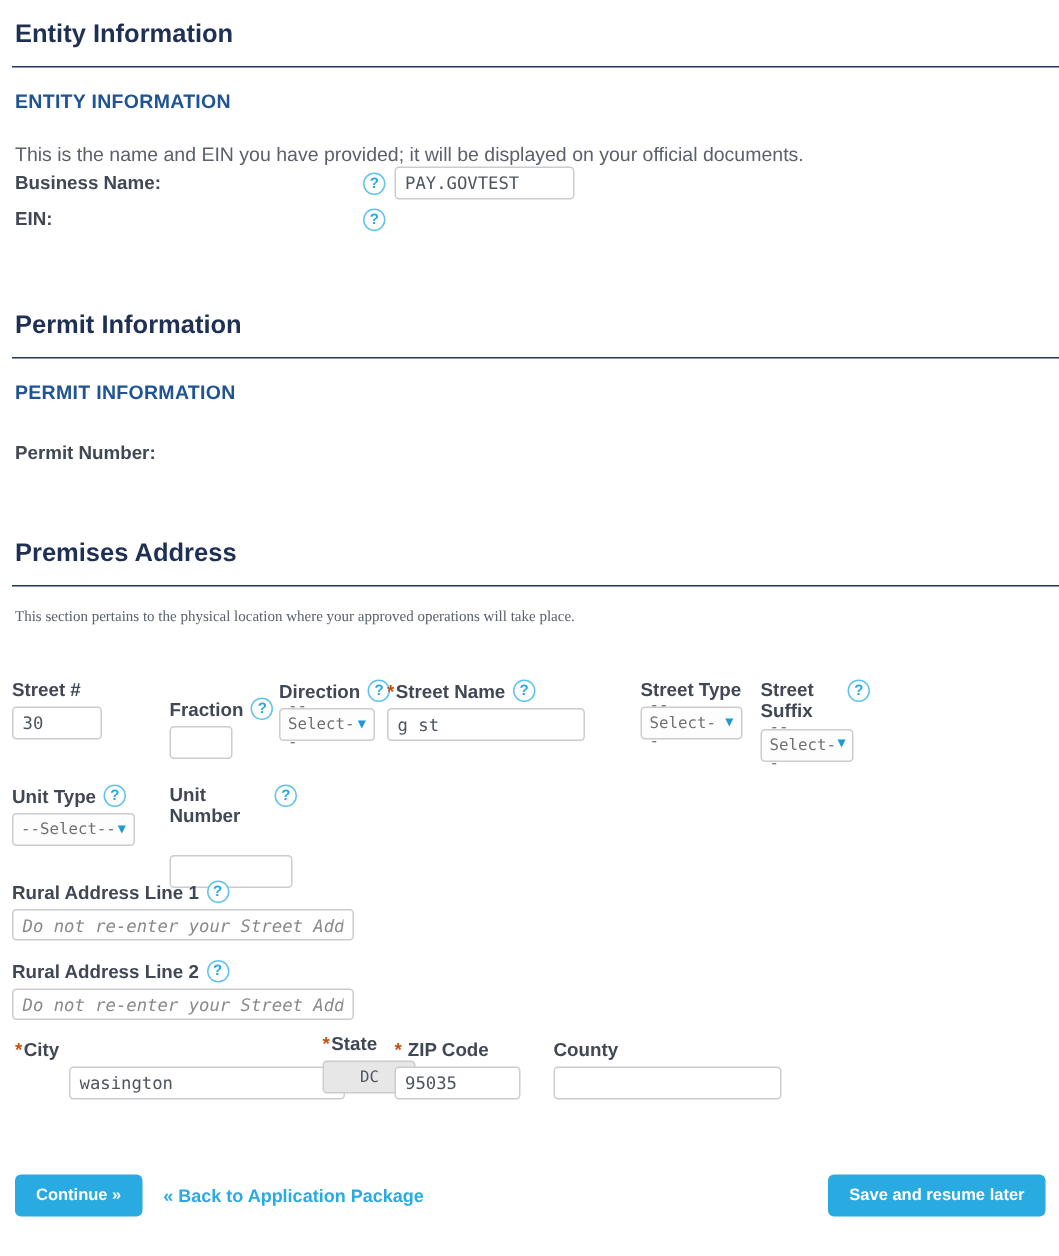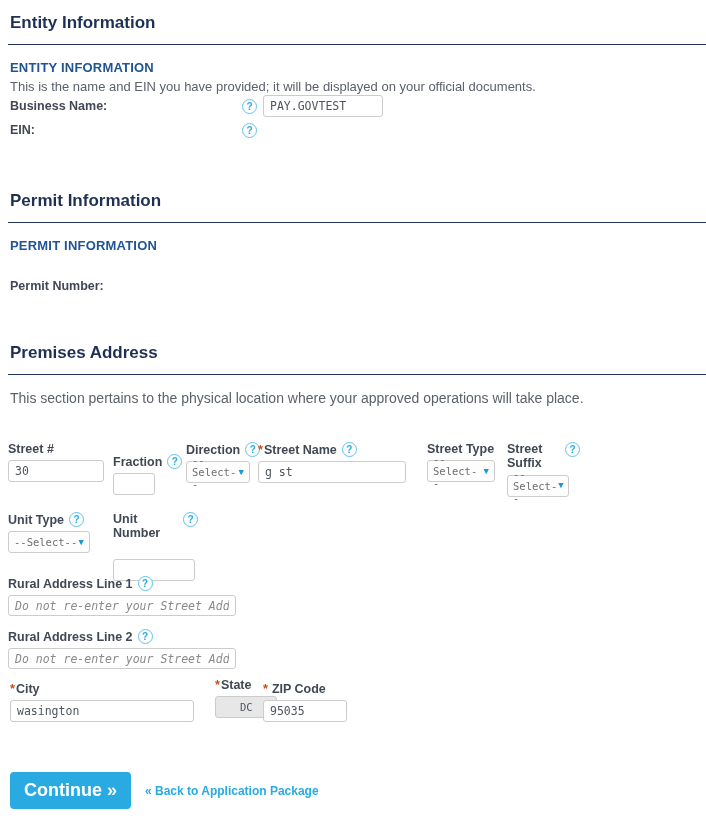--- a/index.html
+++ b/index.html
@@ -3,21 +3,21 @@
 <meta charset="utf-8">
 <style>
   * { box-sizing: border-box; }
   html,body { margin:0; padding:0; background:#fff; }
   body { width:706px; height:837px; font-family:"Liberation Sans", sans-serif; position:relative; overflow:hidden; }
 
   .section-title { margin:0; padding:13px 0 0 10px; font-size:17px; font-weight:bold; color:#1f3055; }
   .rule { border:none; border-top:1px solid #22345a; margin:11px 0 0 8px; }
 
   .subhead { margin:15px 0 0 10px; font-size:13px; font-weight:bold; color:#205493; letter-spacing:.2px; }
-  .desc { margin:4px 0 0 10px; font-size:13px; color:#5b616b; }
+  .desc { margin:20px 0 0 10px; font-size:13px; color:#5b616b; }
 
   .h-row { display:flex; align-items:center; padding-left:10px; height:24px; }
   .h-row .h-label { flex:0 0 232px; font-size:12.5px; font-weight:bold; color:#414855; }
   .h-row .icon-slot { width:21px; display:flex; align-items:center; }
 
   .help { display:inline-flex; width:15px; height:15px; border-radius:50%;
           border:1.5px solid #5fc3ec; color:#29abe2; font-size:10px; font-weight:bold;
           align-items:center; justify-content:center; background:#fff; cursor:pointer; flex:none; }
 
   input.txt { border:1px solid #ccc; border-radius:3px; height:22px; padding:0 6px;
@@ -33,21 +33,21 @@
   .premises-grid { position:relative; height:284px; margin-top:36px; }
   .pgroup { position:absolute; }
   .plabel { font-size:12.5px; font-weight:bold; color:#414855; display:flex; align-items:center; gap:5px; margin-bottom:4px; }
   .req { color:#cc4f0e; font-weight:bold; margin-right:1px; }
   .req.sp { margin-right:4px; }
   .pgroup input.txt { display:block; }
   .pgroup .sel { display:flex; }
 
   .footer { display:flex; align-items:center; padding:0 9px 0 10px; margin-top:46px; }
   .btn { background:#29abe2; border:none; border-radius:4px; color:#fff; font-family:"Liberation Sans",sans-serif;
-         font-size:18px; font-weight:bold; padding:8px 14px; cursor:pointer; }
+         font-size:11px; font-weight:bold; padding:8px 14px; cursor:pointer; }
   .back-link { margin-left:14px; color:#29abe2; font-size:12px; font-weight:bold; text-decoration:none; }
   .btn.save { margin-left:auto; }
 
   .two-line { width:52px; line-height:1.15; display:inline-block; }
   .abs-icon { position:absolute; top:0; }
 </style>
 </head>
 <body>
 
 <h2 class="section-title">Entity Information</h2>
@@ -74,29 +74,29 @@
 <hr class="rule">
 <div class="subhead">PERMIT INFORMATION</div>
 
 <div class="h-row" style="margin-top:21px;">
   <span class="h-label">Permit Number:</span>
   <span class="icon-slot"></span>
 </div>
 
 <h2 class="section-title" style="padding-top:45px;">Premises Address</h2>
 <hr class="rule">
-<div class="desc" style="margin-top:15px; font-size:14px;">This section pertains to the physical location where your approved operations will take place.</div>
+<div class="desc" style="margin-top:15px; font-size:10px;font-family:Liberation Serif, serif;">This section pertains to the physical location where your approved operations will take place.</div>
 
 <div class="premises-grid">
 
   <div class="pgroup" style="left:8px; top:0;">
     <div class="plabel">
         <span>Street #</span>
       </div>
-    <input class="txt" style="width: 96px;" value="30">
+    <input class="txt" style="width: 60px;" value="30">
   </div>
 
   <div class="pgroup" style="left:113px; top:12px;">
     <div class="plabel">
         <span>Fraction</span>
       <span class="help">?</span>
       </div>
     <input class="txt" style="width: 42px;">
   </div>
 
@@ -109,21 +109,21 @@
       <span>--Select--</span>
         <span class="arrow">▼</span>
     </div>
   </div>
 
   <div class="pgroup" style="left:258px; top:0;">
     <div class="plabel">
         <span><span class="req">*</span><span>Street Name</span></span>
       <span class="help">?</span>
       </div>
-    <input class="txt" style="width: 148px;" value="g st">
+    <input class="txt" style="width: 132px;" value="g st">
   </div>
 
   <div class="pgroup" style="left:427px; top:0;">
     <div class="plabel">
         <span>Street Type</span>
       </div>
     <div class="sel" style="width:68px;">
       <span>--Select--</span>
         <span class="arrow">▼</span>
     </div>
@@ -172,39 +172,46 @@
         <span>Rural Address Line 2</span>
       <span class="help">?</span>
       </div>
     <input class="txt" style="width: 228px; height: 21px;" placeholder="Do not re-enter your Street Address">
   </div>
 
   <div class="pgroup" style="left:10px; top:240px;">
     <div class="plabel">
         <span><span class="req">*</span><span>City</span></span>
       </div>
-    <input class="txt" style="width: 184px;" value="wasington">
+    <input class="txt" style="width: 184px; margin-left: 36px;" value="wasington">
   </div>
 
   <div class="pgroup" style="left:215px; top:236px;">
     <div class="plabel">
         <span><span class="req">*</span><span>State</span></span>
       </div>
     <div class="sel gray" style="width:62px;padding-left:24px;">
       <span>DC</span>
         <span class="arrow">▼</span>
     </div>
   </div>
 
   <div class="pgroup" style="left:263px; top:240px;">
     <div class="plabel">
         <span><span class="req sp">*</span><span>ZIP Code</span></span>
       </div>
     <input class="txt" style="width: 84px;" value="95035">
   </div>
 
+  <div class="pgroup" style="left:369px; top:240px;">
+    <div class="plabel">
+        <span>County</span>
+      </div>
+    <input class="txt" style="width: 152px;">
+  </div>
 
 </div>
 
 <div class="footer">
   <button class="btn">Continue »</button>
   <a href="#" class="back-link">« Back to Application Package</a>
+  <button class="btn save">Save and resume later</button>
 </div>
 
 </body></html>

